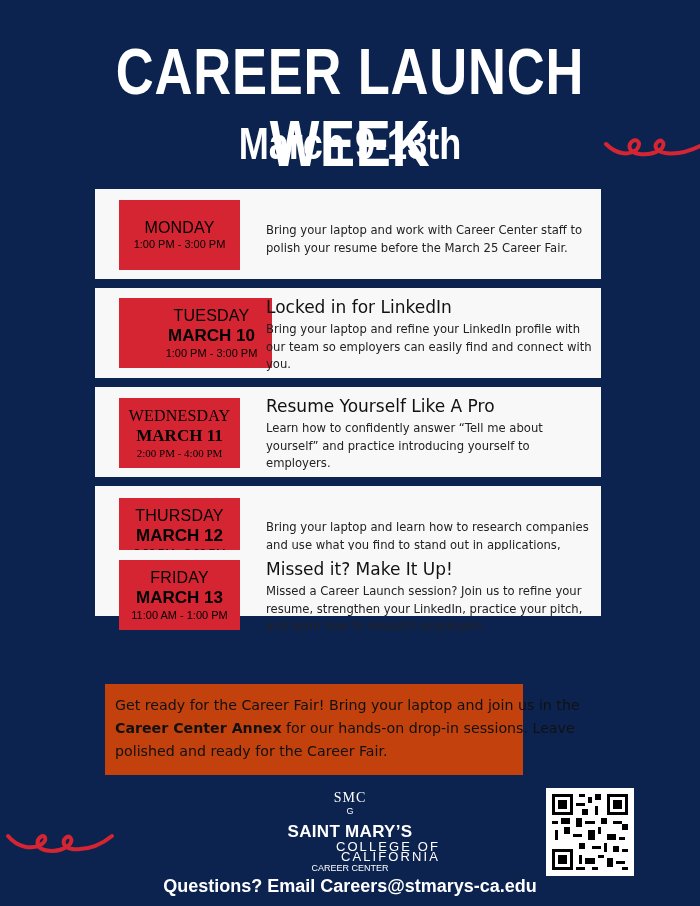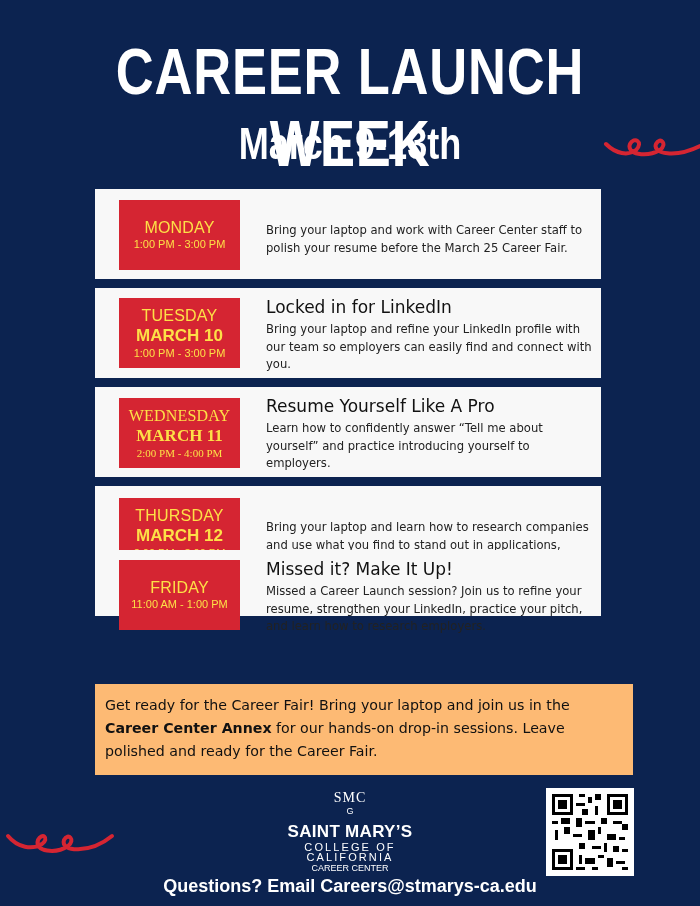--- a/index.html
+++ b/index.html
@@ -27,54 +27,54 @@
       color: #fff;
     }
     .squiggle { position: absolute; }
     .card {
       position: absolute; left: 95px; width: 506px;
       background: #f8f8f8;
       color: #1a1a1a;
     }
     .datebox {
       position: absolute; left: 24px; width: 121px; height: 70px;
-      background: #d52532; color: #fde047;
+      background: #d52532; color: #000000;
       text-align: center;
       display: flex; flex-direction: column; justify-content: center;
     }
     .datebox .day { font-size: 16px; line-height: 19px; letter-spacing: 0.2px; }
     .datebox .date { font-size: 17px; line-height: 21px; font-weight: 700; }
     .datebox .time { font-size: 11px; line-height: 15px; }
     .session-title {
       position: absolute; left: 171px; top: 8px;
       font-family: "DejaVu Sans", sans-serif;
       font-size: 17px; line-height: 22px; color: #111;
     }
     .session-desc {
       position: absolute; left: 171px; top: 33px; width: 330px;
       font-family: "DejaVu Sans", sans-serif;
       font-size: 11.6px; line-height: 17.5px; color: #222;
     }
     .info {
-      position: absolute; left: 95px; top: 684px; width: 538px; height: 91px;
-      background: #fdba74; color: #111;
+      position: absolute; left: 105px; top: 684px; width: 418px; height: 91px;
+      background: #c2410c; color: #111;
     }
     .info p {
       margin: 0; position: absolute; left: 10px; top: 10px; width: 490px;
       font-family: "DejaVu Sans", sans-serif;
       font-size: 14.2px; line-height: 23px;
     }
     .info b { font-weight: 700; }
     .logo {
       position: absolute; left: 260px; top: 790px; width: 180px; text-align: center;
     }
     .logo .mono { font-family: Liberation Serif, serif; font-size: 14px; letter-spacing: 1px; line-height: 16px; }
     .logo .mono-sub { font-size: 9px; line-height: 10px; }
     .logo .name { font-weight: 700; font-size: 17px; line-height: 20px; margin-top: 6px; letter-spacing: 0.3px; }
-    .logo .college { font-size: 11px; letter-spacing: 2.1px; line-height: 10px; }
+    .logo .college { font-size: 13px; letter-spacing: 2.1px; line-height: 10px; text-align: right; }
     .logo .center { font-size: 9px; line-height: 12px; }
     .qr {
       position: absolute; left: 546px; top: 788px; width: 88px; height: 88px;
       background: #fff;
     }
     .footer {
       position: absolute; left: 0; width: 700px; top: 874px;
       text-align: center; font-weight: 700; font-size: 18px; line-height: 24px;
     }
   </style>
@@ -94,21 +94,21 @@
 
 <div class="card" style="top:189px;height:90px;">
   <div class="datebox" style="top:11px;">
     <div class="day">MONDAY</div>
     <div class="time">1:00 PM - 3:00 PM</div>
   </div>
   <div class="session-desc">Bring your laptop and work with Career Center staff to polish your resume before the March 25 Career Fair.</div>
 </div>
 
 <div class="card" style="top:288px;height:90px;">
-  <div class="datebox" style="top:10px;">
+  <div class="datebox" style="top:10px;padding-left:32px;">
     <div class="day">TUESDAY</div>
     <div class="date">MARCH 10</div>
     <div class="time">1:00 PM - 3:00 PM</div>
   </div>
   <div class="session-title">Locked in for LinkedIn</div>
   <div class="session-desc">Bring your laptop and refine your LinkedIn profile with our team so employers can easily find and connect with you.</div>
 </div>
 
 <div class="card" style="top:387px;height:90px;">
   <div class="datebox" style="top:11px;font-family:Liberation Serif, serif;">
@@ -125,20 +125,21 @@
     <div class="day">THURSDAY</div>
     <div class="date">MARCH 12</div>
     <div class="time">2:00 PM - 3:00 PM</div>
   </div>
   <div class="session-desc">Bring your laptop and learn how to research companies and use what you find to stand out in applications, interviews, and networking.</div>
 </div>
 
 <div class="card" style="top:550px;height:66px;">
   <div class="datebox" style="top:10px;">
     <div class="day">FRIDAY</div>
+    <div class="date">MARCH 13</div>
     <div class="time">11:00 AM - 1:00 PM</div>
   </div>
   <div class="session-title">Missed it? Make It Up!</div>
   <div class="session-desc">Missed a Career Launch session? Join us to refine your resume, strengthen your LinkedIn, practice your pitch, and learn how to research employers.</div>
 </div>
 
 <div class="info">
   <p><span>Get ready for the Career Fair! Bring your laptop and join us in the </span><b>Career Center Annex</b><span> for our hands-on drop-in sessions. Leave polished and ready for the Career Fair.</span></p>
 </div>
 

